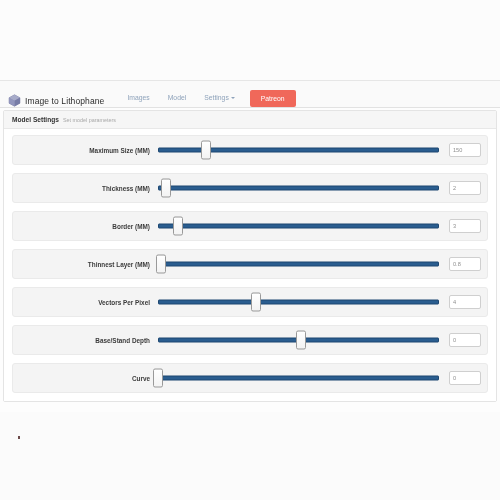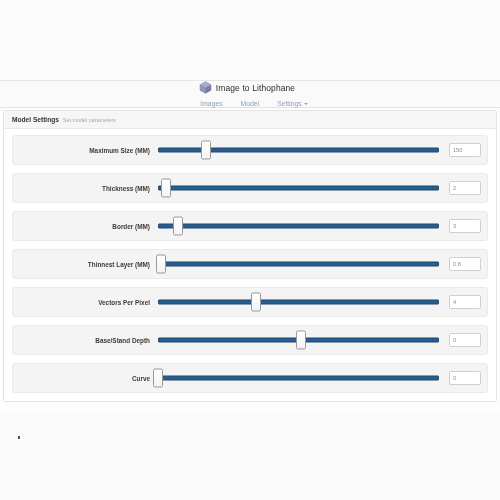--- a/index.html
+++ b/index.html
@@ -23,23 +23,22 @@
     background: #fcfcfc;
   }
   
   .navbar {
     position: absolute; left: 0; top: 80px;
     width: 500px; height: 28px;
     background: #fafafa;
     border-top: 1px solid #e6e6e6;
     border-bottom: 1px solid #e2e2e2;
     display: flex;
-    align-items: center;
+    align-items: flex-end;
     padding-left: 8px;
-    flex-direction: column;
   }
   .brand {
     display: flex;
     align-items: center;
     gap: 4px;
     margin-right: 14px;
   }
   .brand-logo {
     width: 13px; height: 13px;
     display: block;

